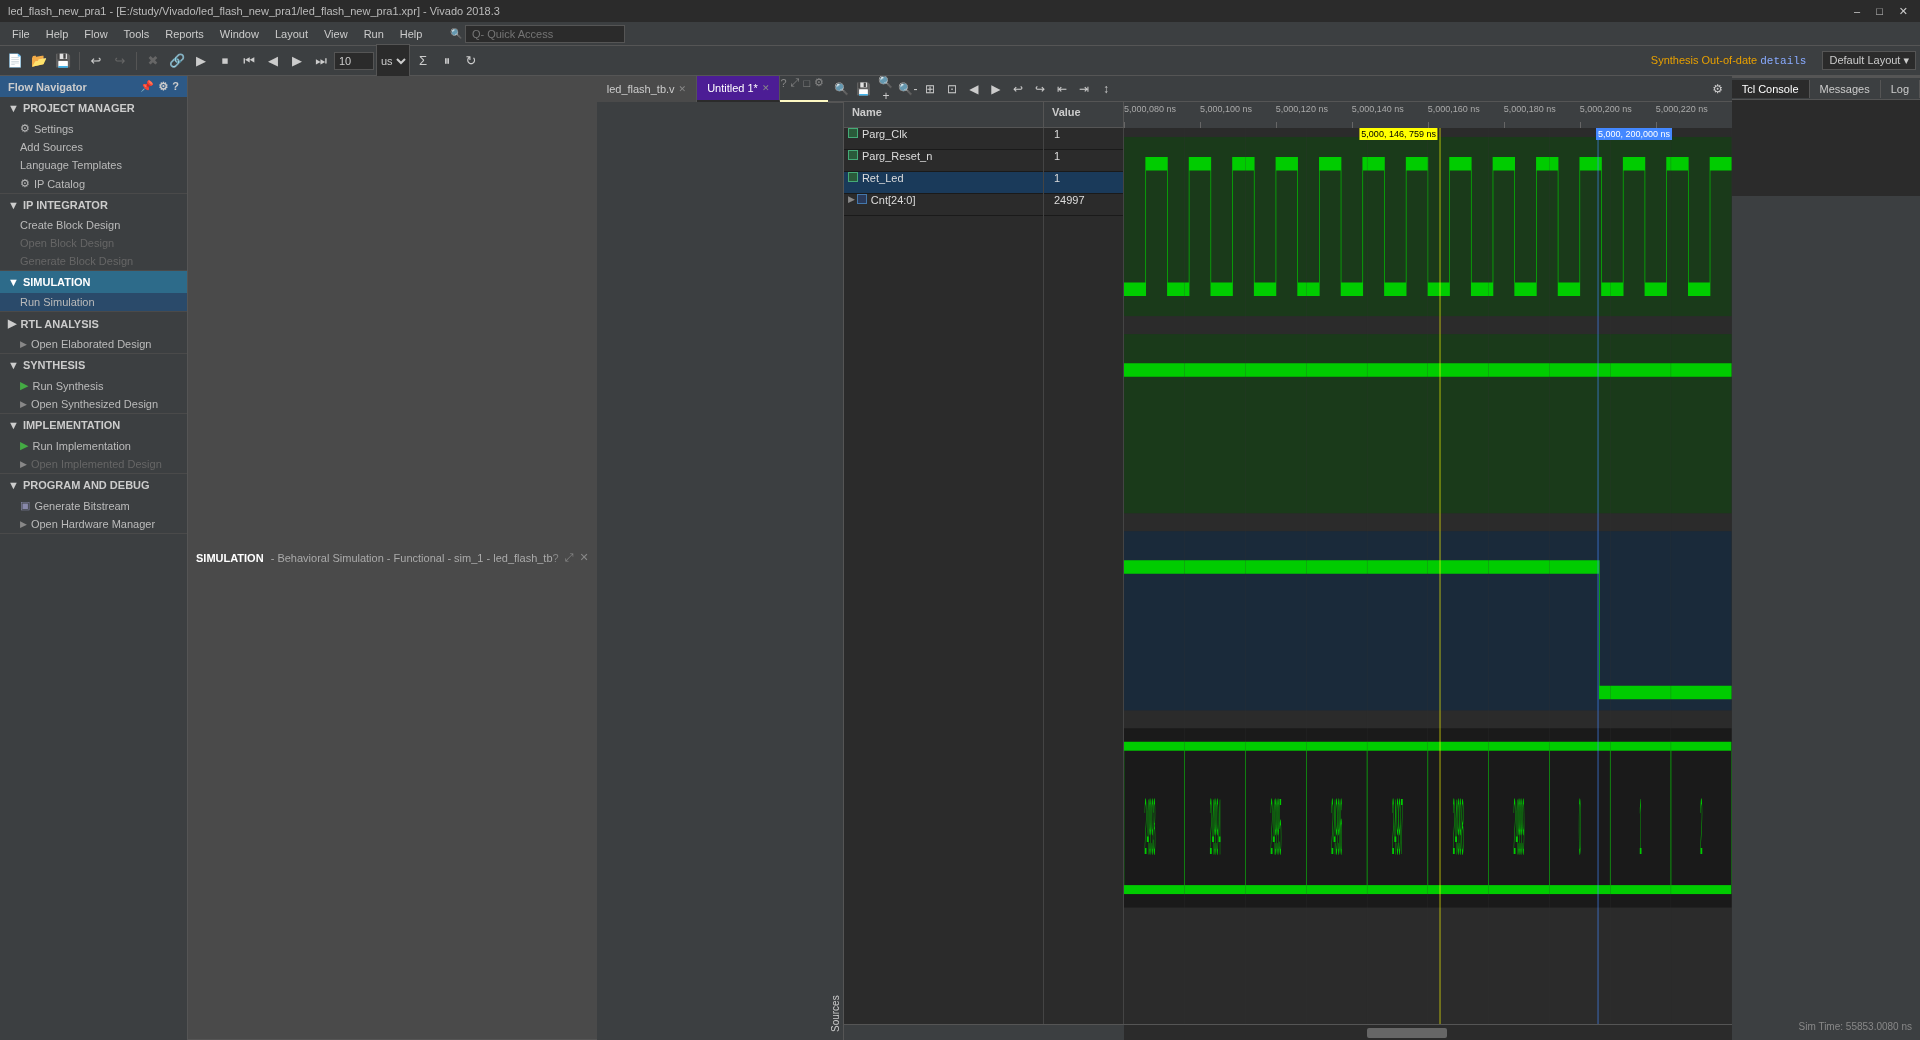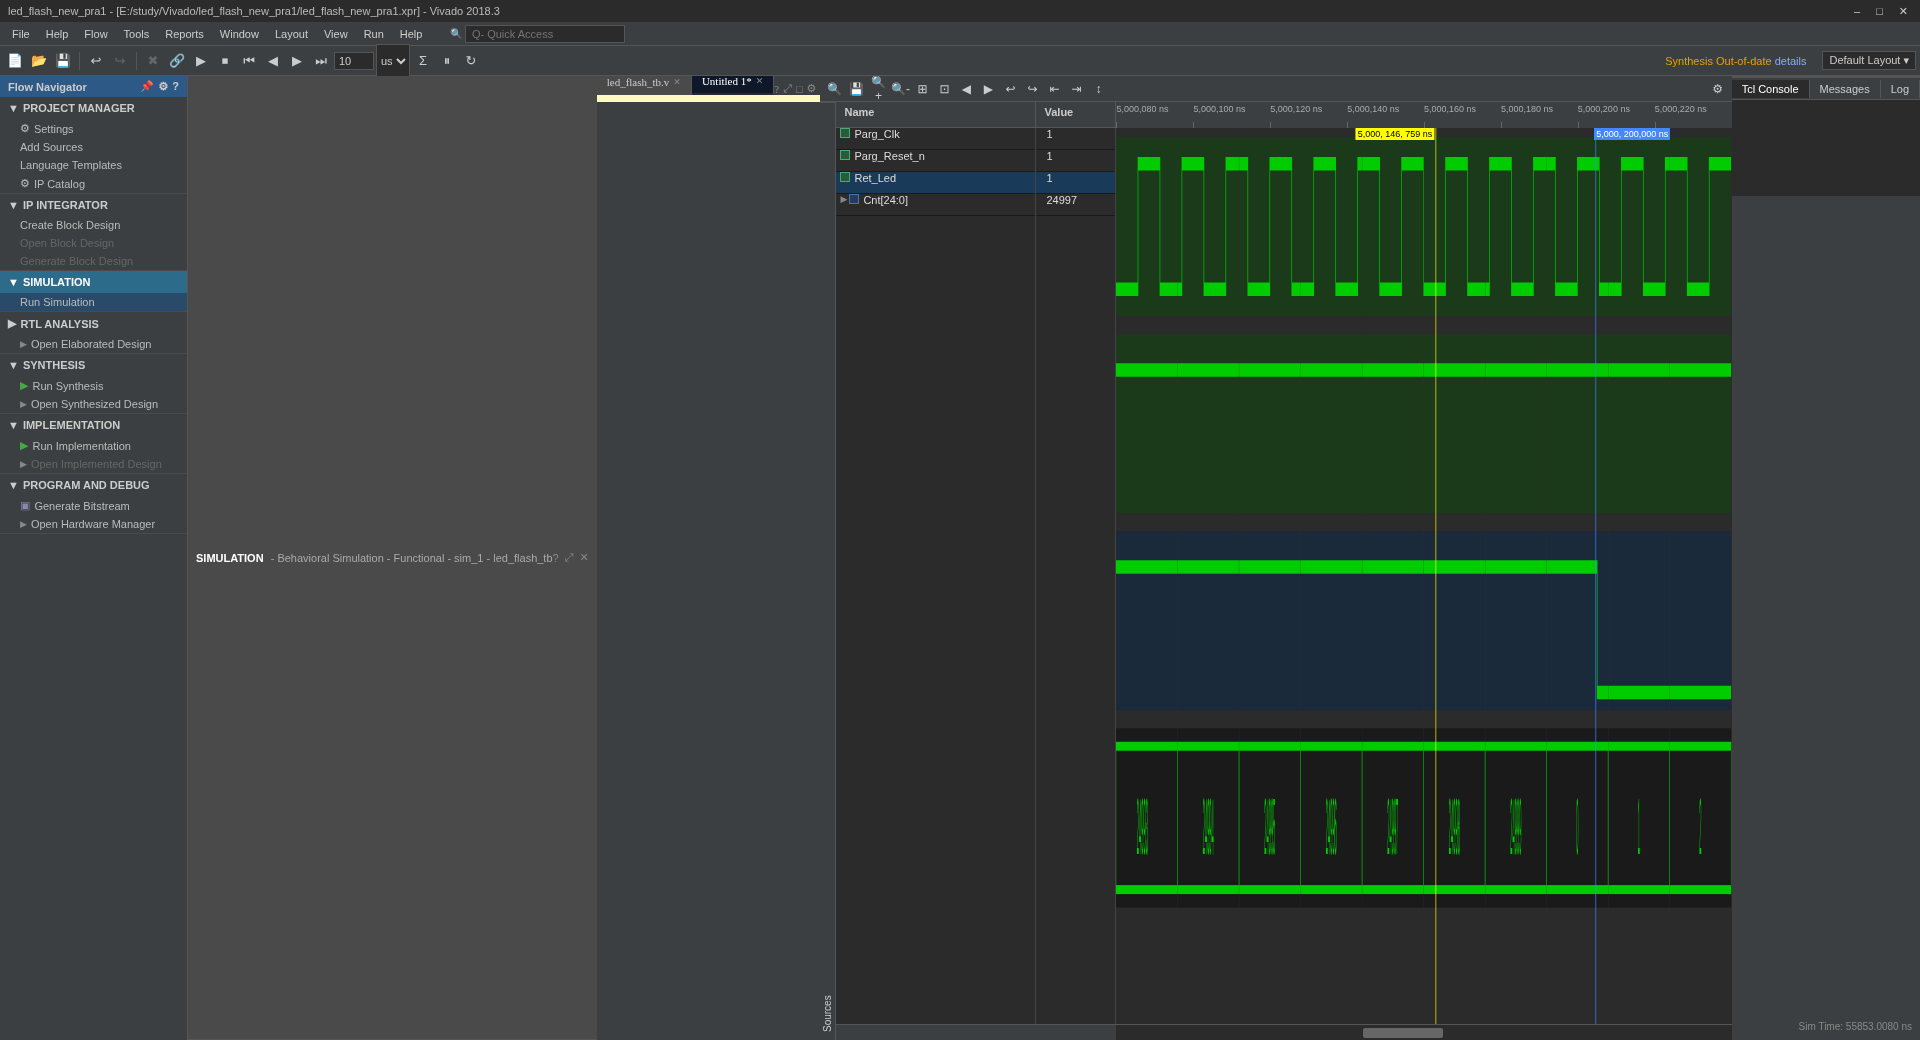--- a/index.html
+++ b/index.html
@@ -43,23 +43,23 @@
 
     
     #content { flex: 1; display: flex; flex-direction: row; overflow: hidden; }
 
     
     #sim-header { background: #4a4a4a; padding: 4px 8px; font-size: 11px; color: #ccc; border-bottom: 1px solid #555; display: flex; align-items: center; justify-content: space-between; }
     #sim-header .sim-title { font-weight: bold; color: #fff; }
     #sim-header .sim-subtitle { color: #aaa; margin-left: 4px; }
 
     
-    #tab-bar { background: #3c3f41; display: flex; align-items: flex-end; border-bottom: 7px solid #fef9c3; height: 26px; font-family: Liberation Serif, serif; }
+    #tab-bar { background: #3c3f41; display: flex; align-items: flex-start; border-bottom: 2px solid #fef9c3; height: 26px; }
     .tab { background: #4a4a4a; color: #ccc; font-size: 11px; padding: 4px 10px; cursor: pointer; border-right: 1px solid #555; display: flex; align-items: center; gap: 4px; height: 26px; }
-    .tab.active { background: #0f172a; color: #fff; border-bottom: 2px solid #2b2b2b; }
+    .tab.active { background: #4c1d95; color: #fff; border-bottom: 2px solid #2b2b2b; }
     .tab .tab-close { color: #888; font-size: 9px; cursor: pointer; }
     #tab-right { margin-left: auto; display: flex; align-items: center; gap: 4px; padding-right: 4px; color: #888; }
 
     
     #sim-workspace { flex: 1; display: flex; flex-direction: column; overflow: hidden; background: #2b2b2b; }
 
     
     #sim-toolbar { background: #3c3f41; height: 26px; display: flex; align-items: center; padding: 0 4px; gap: 2px; border-bottom: 1px solid #555; justify-content: space-between; }
     #sim-toolbar-left { display: flex; align-items: center; gap: 2px; }
     #sim-toolbar-right { display: flex; align-items: center; gap: 2px; }
@@ -161,21 +161,21 @@
   <input type="text" class="tb-input" value="10" style="">
   <select class="tb-select">
     <option>us</option>
     <option>ns</option>
     <option>ps</option>
   </select>
   <button class="tb-btn">Σ</button>
   <button class="tb-btn">⏸</button>
   <button class="tb-btn">↻</button>
   <div style="display:flex;align-items:center;margin-left:auto;gap:8px;">
-    <span id="synthesis-badge">Synthesis Out-of-date <span style="color:#88aaff;cursor:pointer;">details</span></span>
+    <span id="synthesis-badge">Synthesis Out-of-date <span style="color:#88aaff;cursor:pointer;font-family:Liberation Mono, monospace;">details</span></span>
     <button id="default-layout">Default Layout ▾</button>
   </div>
 </div>
 
 <div id="main">
 
   <div id="flow-nav">
     <div id="flow-nav-header">
       <span>Flow Navigator</span>
       <span style="display:flex;gap:4px;">

